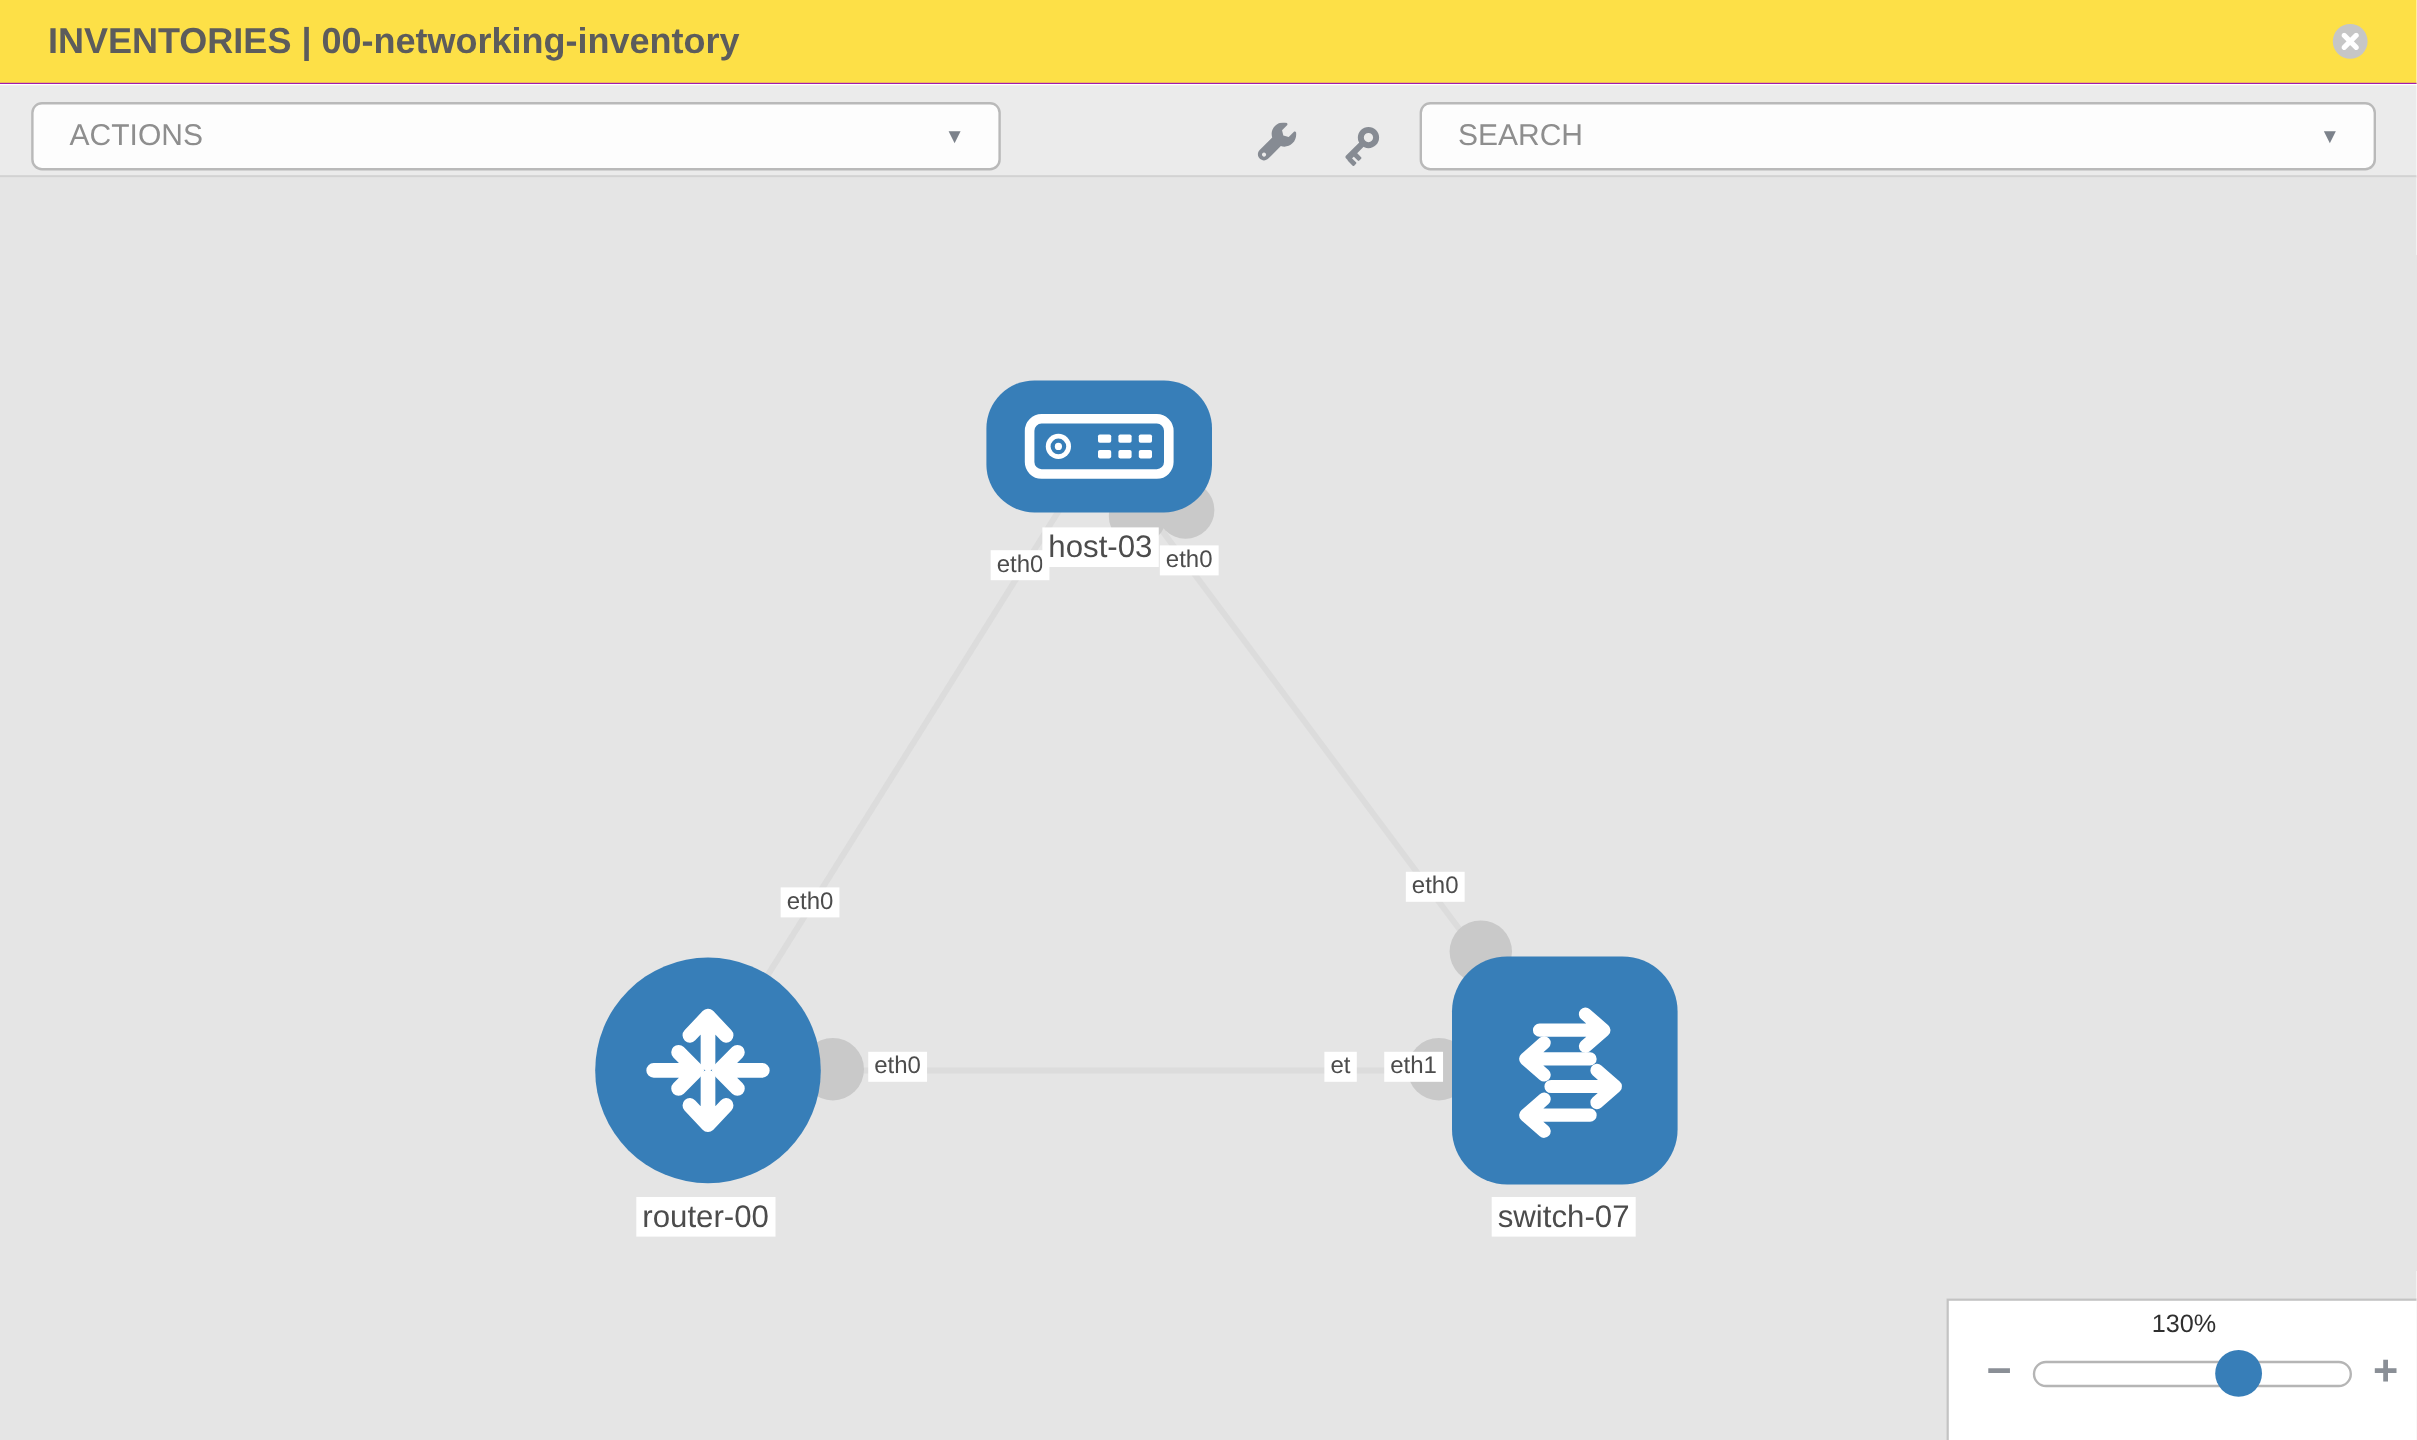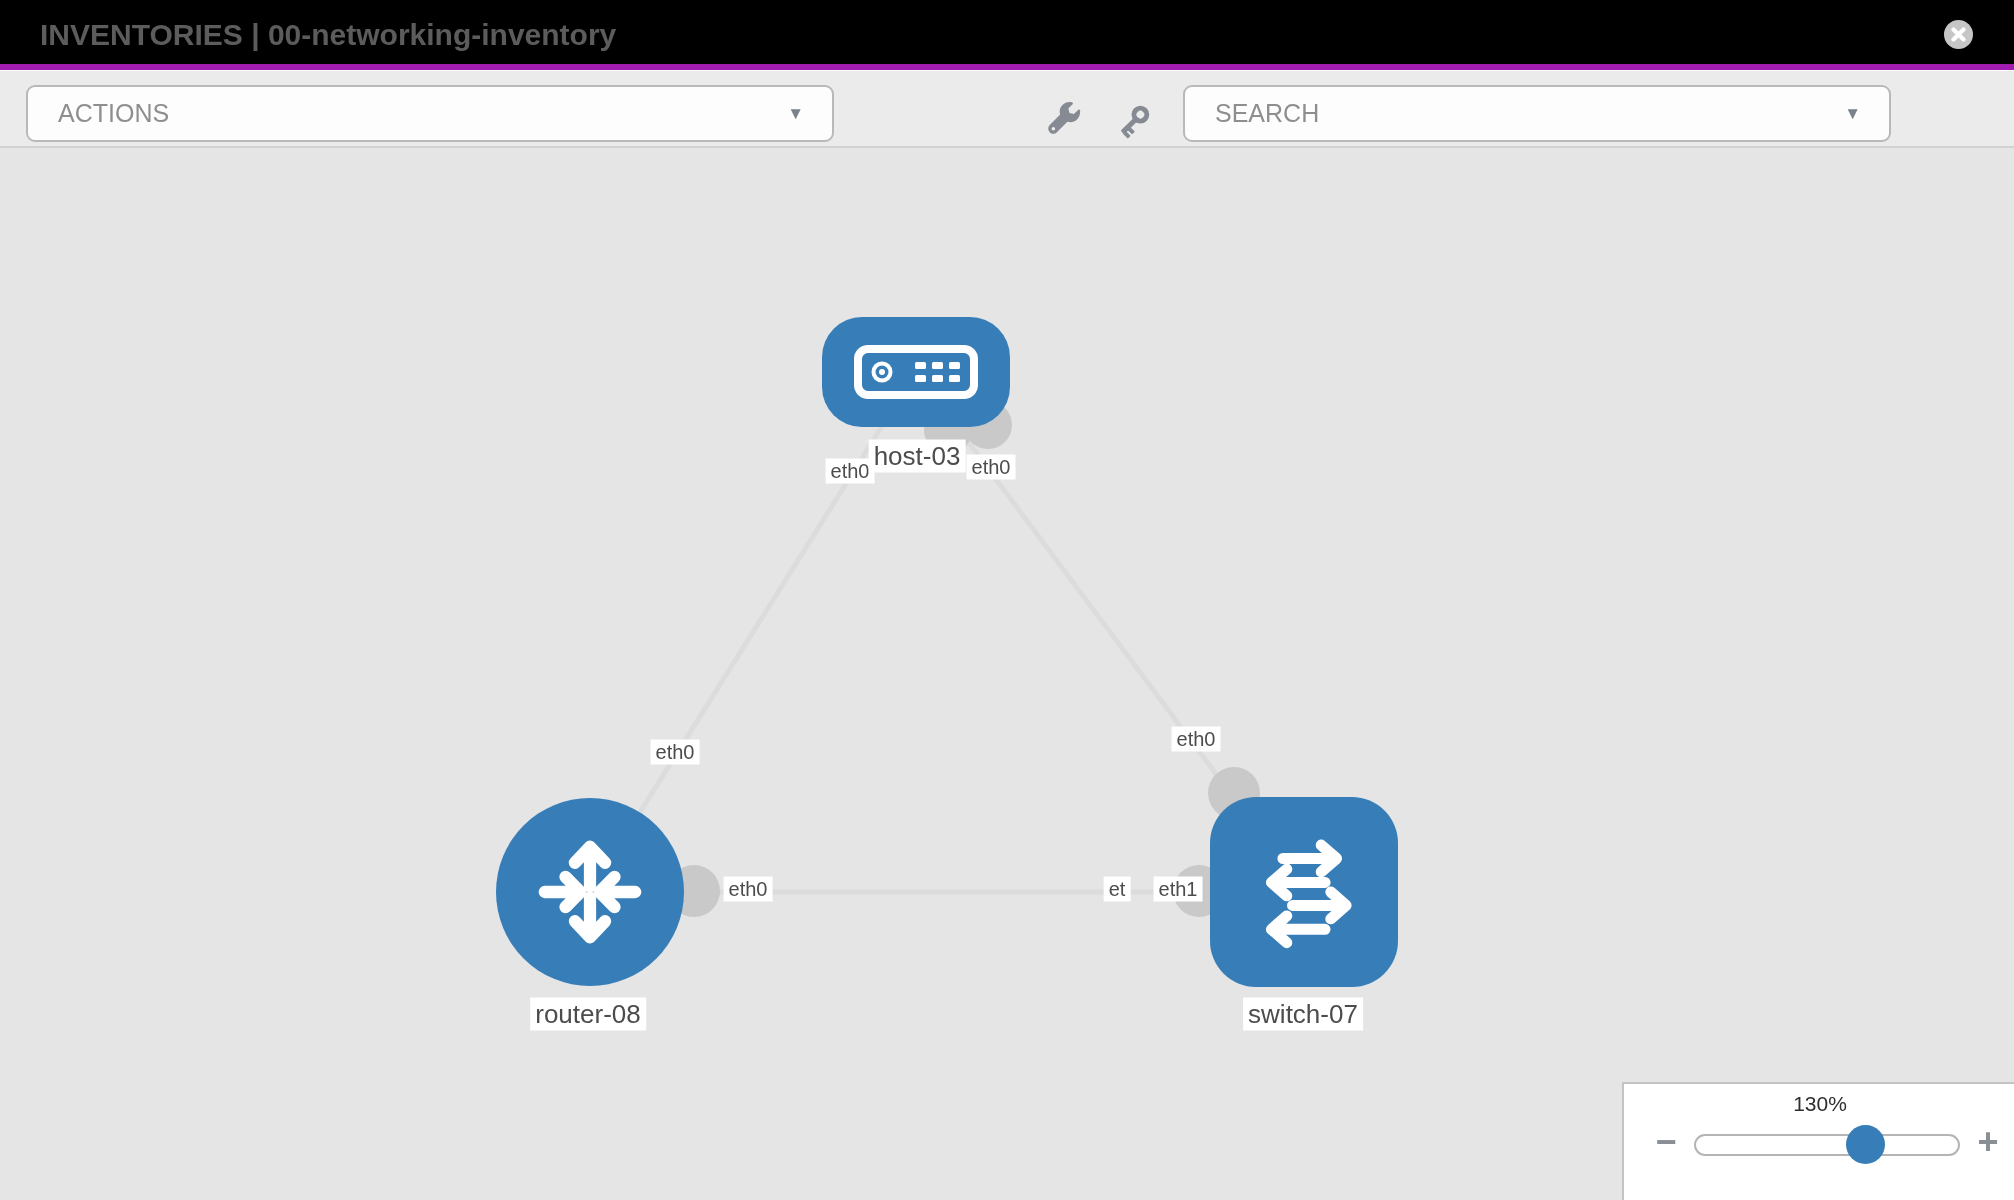--- a/index.html
+++ b/index.html
@@ -2,31 +2,31 @@
 <html><head>
 <meta charset="utf-8">
 <style>
   html,body{margin:0;padding:0;background:#fff;}
   *{box-sizing:border-box;}
   .app{
     position:relative;width:2014px;height:1200px;overflow:hidden;
     font-family:"Liberation Sans","DejaVu Sans",sans-serif;background:#fff;
   }
   
-  .hdr{position:absolute;left:0;top:0;width:100%;height:70px;background:#000000;border-bottom:6px solid #a21caf;}
+  .hdr{position:absolute;left:0;top:0;width:100%;height:70px;background:#fde047;border-bottom:1px solid #a21caf;}
   .hdr-title{position:absolute;left:40px;top:0;line-height:70px;font-size:30px;font-weight:700;color:#5c5c5c;white-space:nowrap;}
   .close-btn{position:absolute;right:41px;top:20px;width:29px;height:29px;border-radius:50%;background:#c6c6c6;cursor:pointer;display:flex;align-items:center;justify-content:center;}
   .close-btn svg{display:block;}
   
   .tbar{position:absolute;left:0;top:71px;width:100%;height:77px;background:#ebebeb;border-bottom:2px solid #d2d2d2;}
   .fake-select{position:absolute;top:14px;height:57px;background:#fdfdfd;border:2px solid #b9b9b9;border-radius:9px;cursor:pointer;padding-left:14px;}
   .fake-select .lbl{position:absolute;left:30px;top:0;line-height:53px;font-size:25px;color:#8e8e8e;}
   .fake-select .caret{position:absolute;right:28px;top:0;line-height:53px;font-size:17px;color:#7c828b;}
   .sel-actions{left:26px;width:808px;}
-  .sel-search{left:1183px;width:708px;}
+  .sel-search{left:1183px;width:797px;}
   .tool-ic{position:absolute;top:29px;width:44px;height:44px;display:flex;align-items:center;justify-content:center;cursor:pointer;}
   .ic-wrench{left:1043px;}
   .ic-key{left:1111px;}
   
   .canvas{position:absolute;left:0;top:148px;width:2014px;height:1052px;background:#e5e5e5;overflow:hidden;}
   .net-svg{position:absolute;left:0;top:0;}
   .node{position:absolute;background:#377eb8;display:flex;align-items:center;justify-content:center;cursor:pointer;}
   .node-host{left:822px;top:169px;width:188px;height:110px;border-radius:40px;}
   .node-router{left:496px;top:650px;width:188px;height:188px;border-radius:50%;}
   .node-switch{left:1210px;top:649px;width:188px;height:190px;border-radius:46px;}
@@ -148,21 +148,21 @@
 
     <div class="chip chip-iface ch1">eth0</div>
     <div class="chip chip-iface ch2">eth0</div>
     <div class="chip chip-iface ch3">eth0</div>
     <div class="chip chip-iface ch4">eth0</div>
     <div class="chip chip-iface ch5">eth0</div>
     <div class="chip chip-iface ch6">et</div>
     <div class="chip chip-iface ch7">eth1</div>
 
     <div class="chip chip-node lbl-host">host-03</div>
-    <div class="chip chip-node lbl-router">router-08</div>
+    <div class="chip chip-node lbl-router">router-00</div>
     <div class="chip chip-node lbl-switch">switch-07</div>
 
     <div class="zoom-panel">
       <div class="zoom-level">130%</div>
       <div class="zoom-btn zoom-minus">−</div>
       <div class="zoom-track"></div>
       <div class="zoom-thumb"></div>
       <div class="zoom-btn zoom-plus">+</div>
     </div>
 

